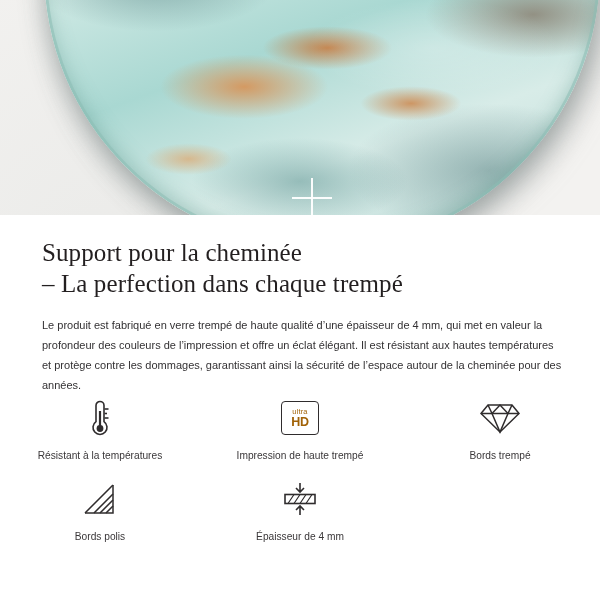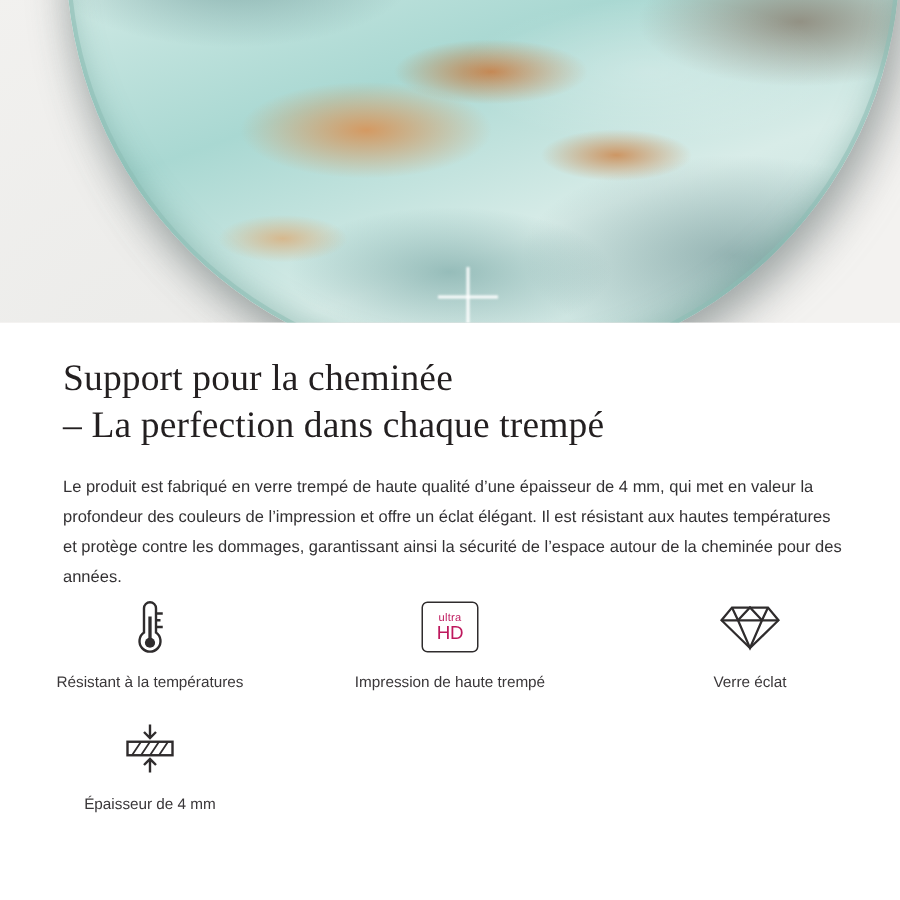--- a/index.html
+++ b/index.html
@@ -156,21 +156,21 @@
     display: flex;
     flex-direction: column;
     align-items: center;
     justify-content: flex-start;
   }
   .feature-icon {
     height: 46px;
     display: flex;
     align-items: center;
     justify-content: center;
-    color: #be185d;
+    color: #a16207;
   }
   .feature-label {
     margin-top: 8px;
     font-size: 10.2px;
     color: #3a3739;
     text-align: center;
     line-height: 13px;
     max-width: 170px;
   }
   .ultrahd {
@@ -184,21 +184,21 @@
     justify-content: center;
     line-height: 1;
   }
   .ultrahd .u1 {
     font-size: 7.4px;
     letter-spacing: 0.2px;
     margin-bottom: 1px;
   }
   .ultrahd .u2 {
     font-size: 12.5px;
-    font-weight: normal;
+    font-weight: bold;
     letter-spacing: -0.2px;
   }
 </style>
 </head>
 <body>
 
 <div class="page">
 
   <div class="hero">
     <div class="hero-bg"></div>
@@ -248,23 +248,35 @@
 
     <div class="feature">
       <div class="feature-icon">
         <svg width="42" height="34" viewBox="0 0 42 34" fill="none" stroke="#2f2c2d" stroke-width="1.5">
           <path d="M9 4h24l7 8.5L21 31 2 12.5 9 4z"></path>
           <path d="M2 12.5h38"></path>
           <path d="M9 4l4 8.5L21 31 29 12.5 33 4"></path>
           <path d="M13 12.5L21 4l8 8.5"></path>
         </svg>
       </div>
-      <div class="feature-label">Verre éclat</div>
-    </div>
-
+      <div class="feature-label">Bords trempé</div>
+    </div>
+
+    <div class="feature">
+      <div class="feature-icon">
+        <svg width="36" height="34" viewBox="0 0 36 34" fill="none" stroke="#2f2c2d" stroke-width="1.5">
+          <path d="M3 31L31 3"></path>
+          <path d="M31 3v28H3"></path>
+          <path d="M12 31l19-19"></path>
+          <path d="M18 31l13-13"></path>
+          <path d="M24 31l7-7"></path>
+        </svg>
+      </div>
+      <div class="feature-label">Bords polis</div>
+    </div>
 
     <div class="feature">
       <div class="feature-icon">
         <svg width="42" height="36" viewBox="0 0 42 36" fill="none" stroke="#2f2c2d" stroke-width="1.6">
           <path d="M21 2v8M17 7l4 4 4-4"></path>
           <path d="M21 34v-8M17 29l4-4 4 4"></path>
           <rect x="6" y="13.5" width="30" height="9"></rect>
           <path d="M9 22.5l6-9M15 22.5l6-9M21 22.5l6-9M27 22.5l6-9" stroke-width="1.2"></path>
         </svg>
       </div>

